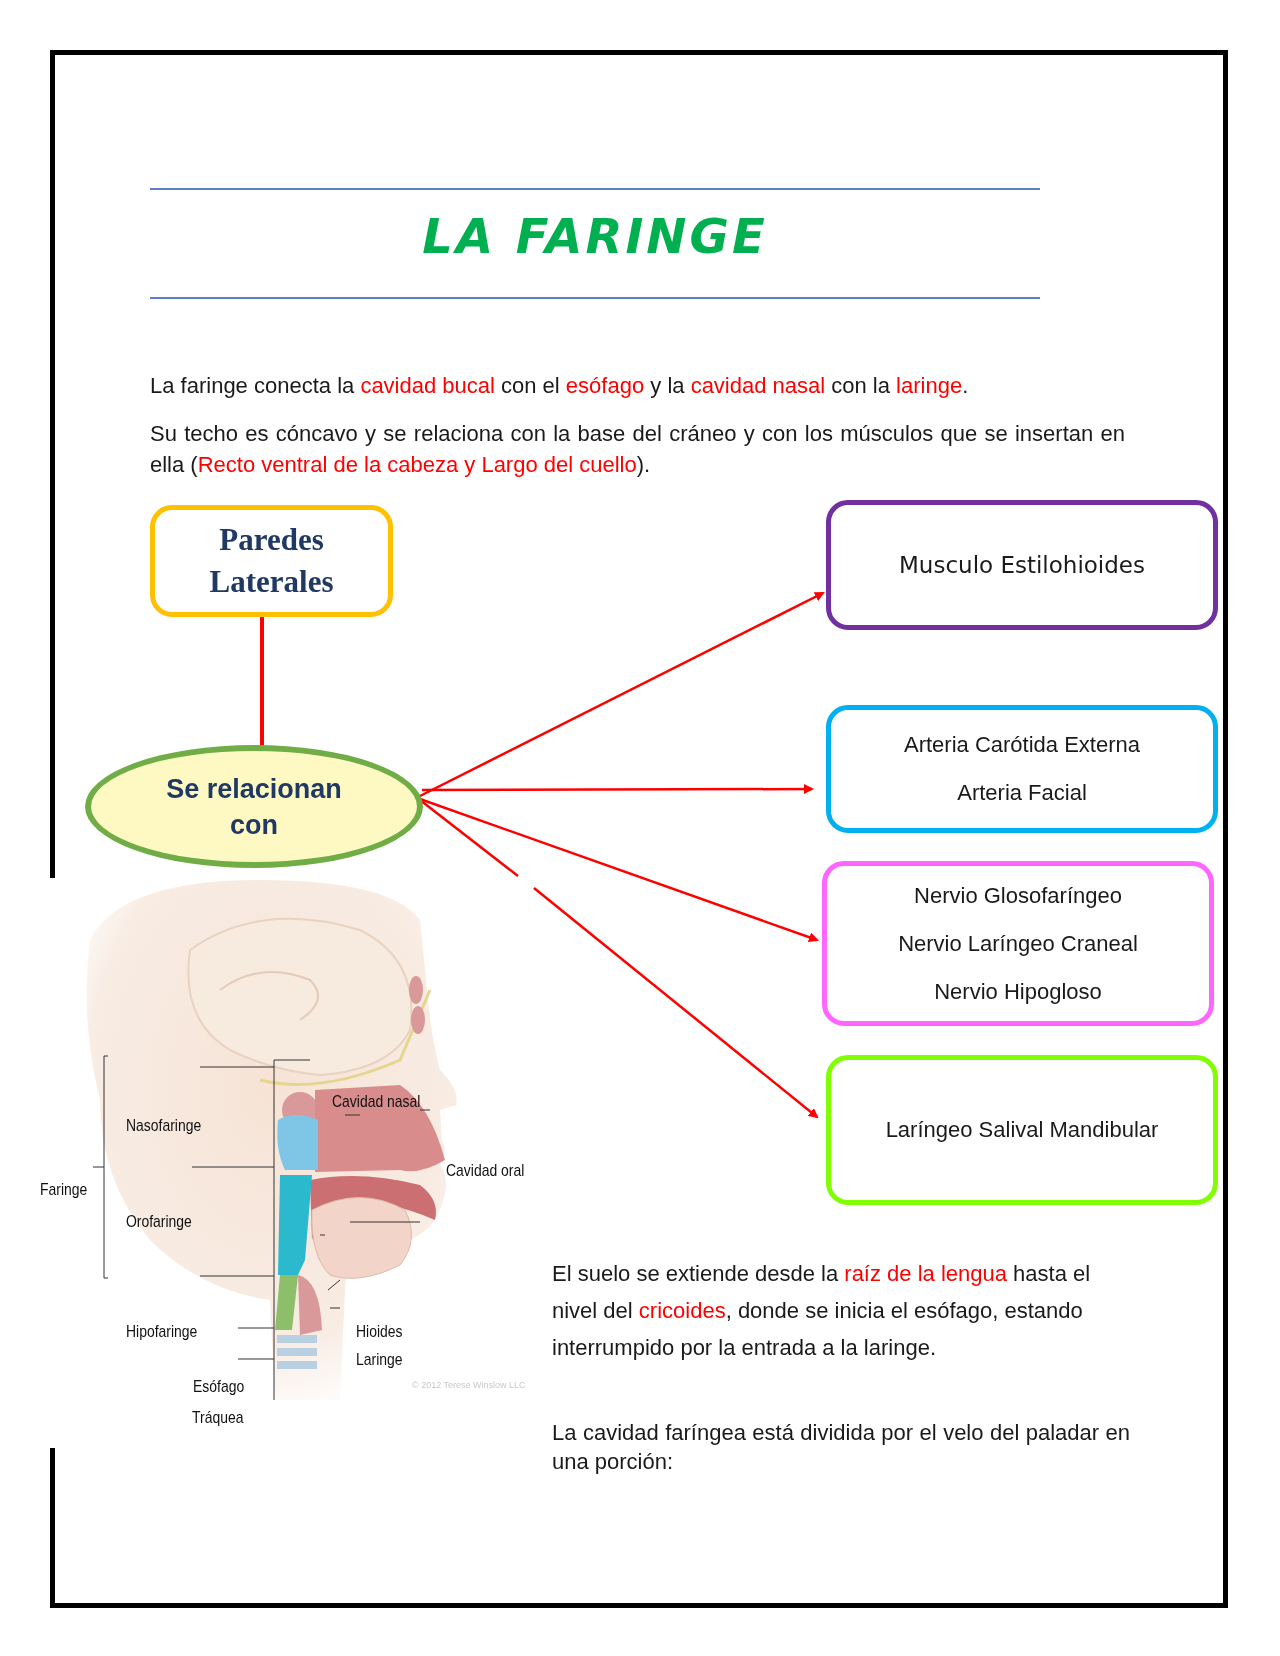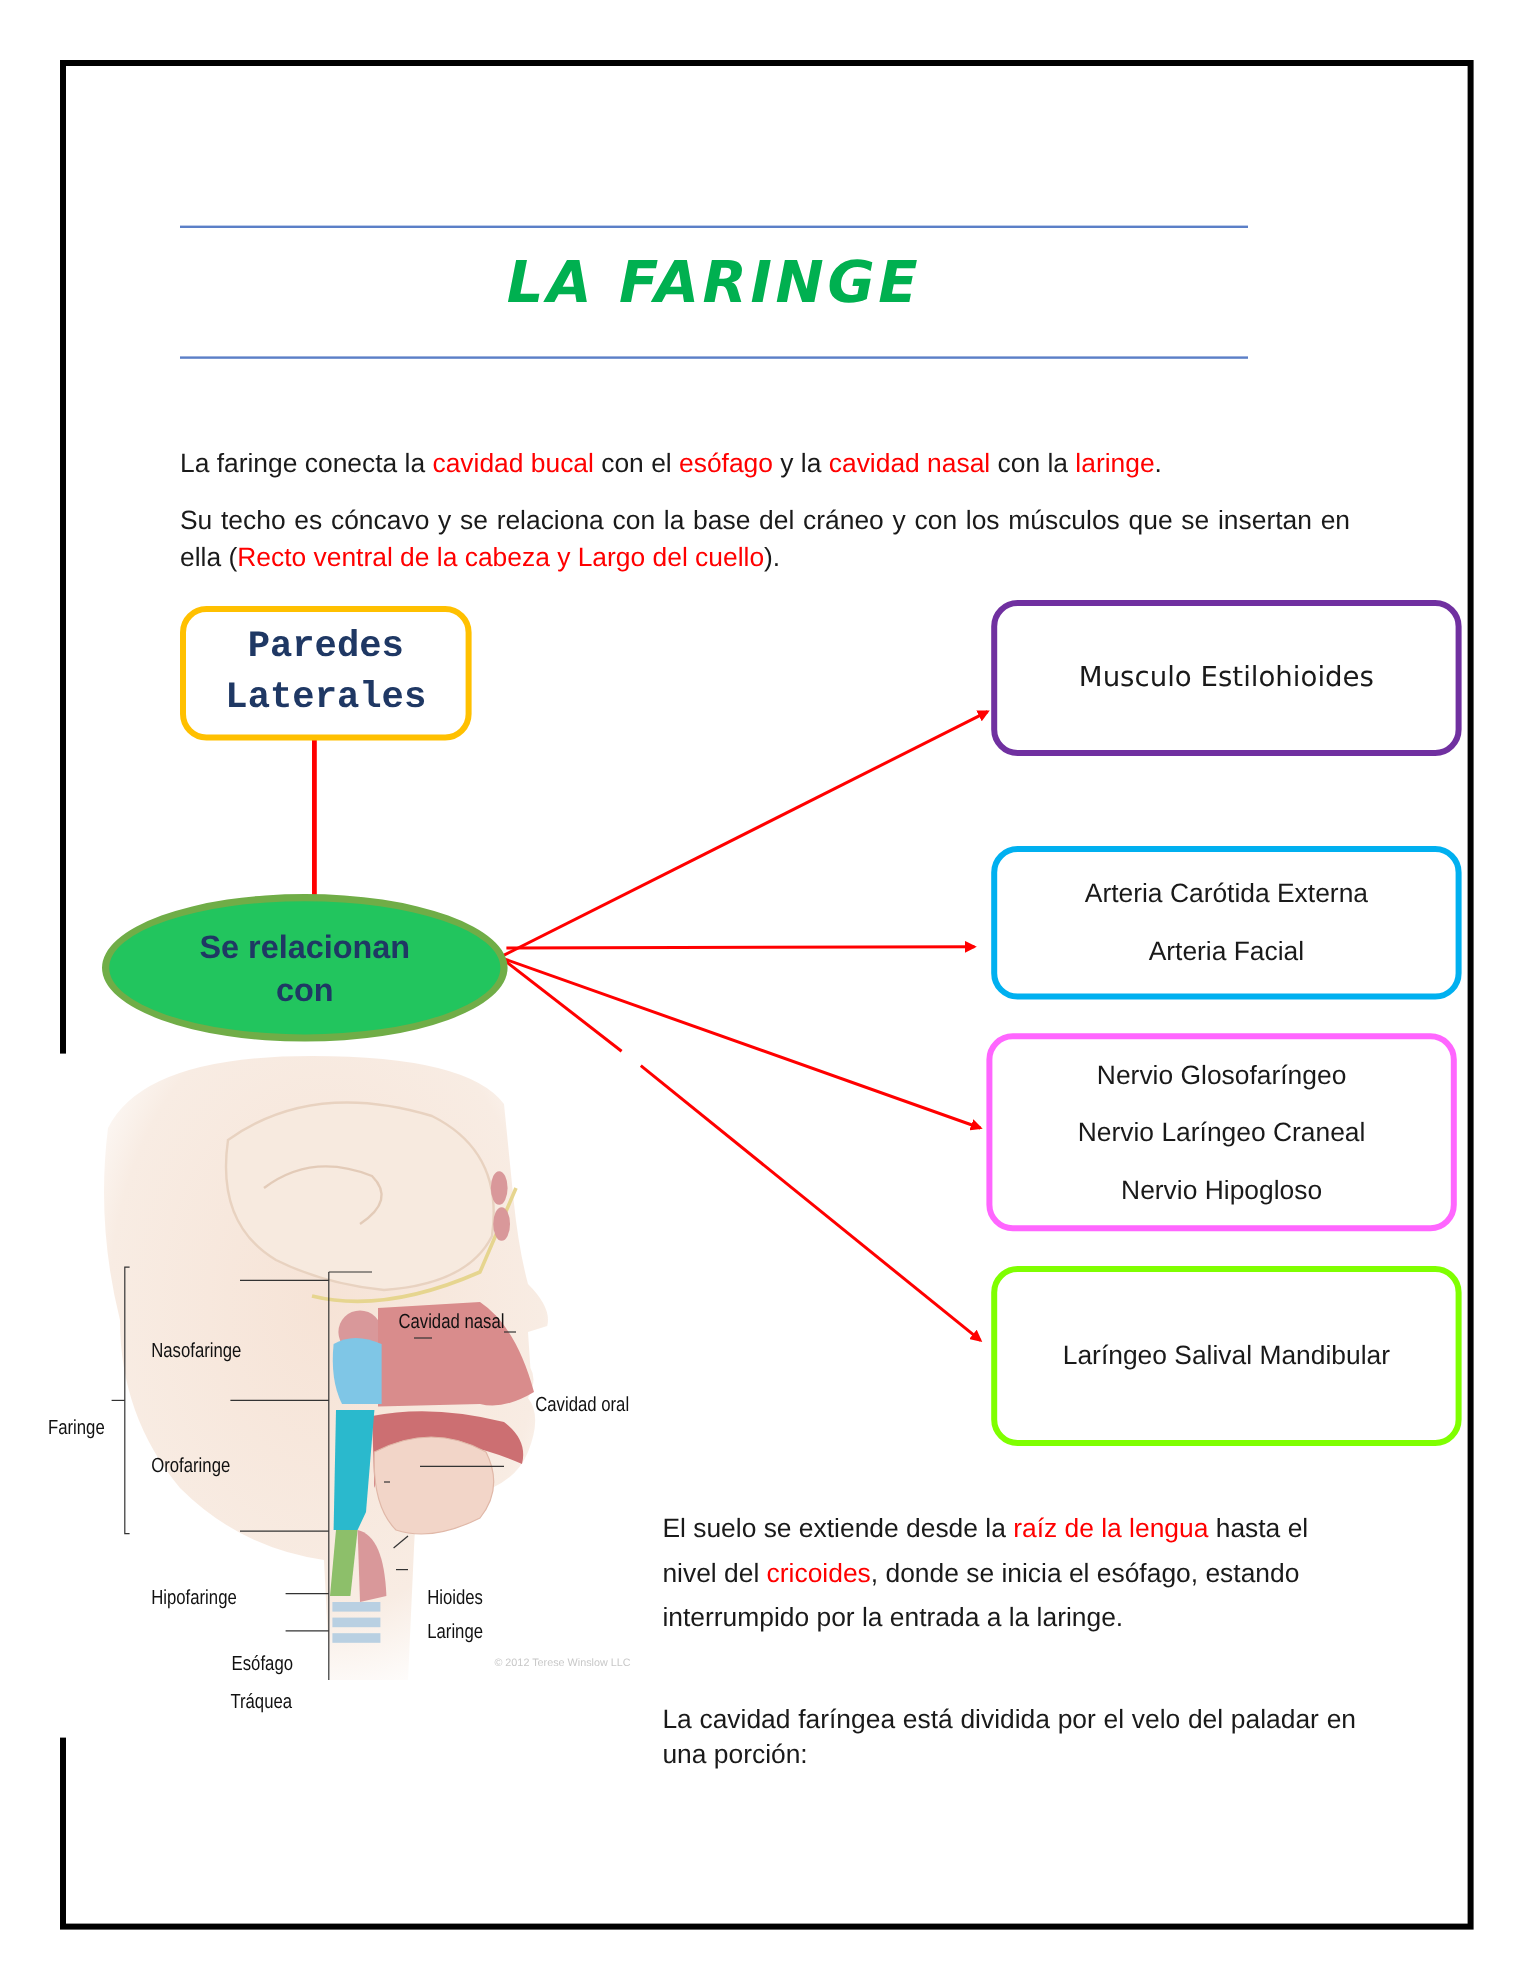--- a/index.html
+++ b/index.html
@@ -6,22 +6,22 @@
   body { width:1280px; height:1656px; position:relative; overflow:hidden; font-family:"Liberation Sans", sans-serif; color:#1a1a1a; }
   .page-frame { position:absolute; left:50px; top:50px; width:1178px; height:1558px; border:5px solid #000; box-sizing:border-box; border-right-width:5px; }
   .frame-gap { position:absolute; left:44px; top:878px; width:14px; height:570px; background:#ffffff; }
   .hrule { position:absolute; left:150px; width:890px; height:2px; background:#5b7fc7; }
   .title { position:absolute; left:150px; top:208px; width:890px; text-align:center; font-family:"DejaVu Sans", sans-serif; font-weight:bold; font-style:italic; font-size:48px; color:#00b050; letter-spacing:3px; }
   .para { position:absolute; font-size:22px; line-height:31px; color:#1a1a1a; }
   .red { color:#ff0000; }
   .box { position:absolute; border-radius:22px; box-sizing:border-box; background:#fff; display:flex; flex-direction:column; justify-content:center; align-items:center; text-align:center; }
   .box-line { font-size:22px; color:#1a1a1a; margin:10px 0; line-height:28px; }
   .box-purple .box-line { font-family:"DejaVu Sans", sans-serif; font-size:23px; margin:14px 0; }
-  .heading-box { font-family:Liberation Mono, monospace; font-weight:bold; font-size:31px; color:#1f3864; line-height:42px; }
-  .ellipse { position:absolute; left:85px; top:745px; width:338px; height:123px; border:6px solid #70ad47; border-radius:50%; box-sizing:border-box; background:#22c55e; display:flex; flex-direction:column; justify-content:center; align-items:center; text-align:center; font-weight:bold; font-size:27px; color:#1f3864; line-height:36px; }
+  .heading-box { font-family:Liberation Serif, serif; font-weight:bold; font-size:31px; color:#1f3864; line-height:42px; }
+  .ellipse { position:absolute; left:85px; top:745px; width:338px; height:123px; border:6px solid #70ad47; border-radius:50%; box-sizing:border-box; background:#fef9c3; display:flex; flex-direction:column; justify-content:center; align-items:center; text-align:center; font-weight:bold; font-size:27px; color:#1f3864; line-height:36px; }
   svg.conn { position:absolute; left:0; top:0; }
   .anat { position:absolute; left:60px; top:880px; width:490px; height:560px; }
   .lbl { position:absolute; font-family:"Liberation Sans", sans-serif; font-size:17px; color:#111; transform:scaleX(0.82); transform-origin:left center; white-space:nowrap; }
   .para-lg { position:absolute; left:552px; top:1255px; width:580px; font-size:22px; line-height:37px; color:#1a1a1a; }
   .para-sm { position:absolute; left:552px; top:1418px; width:578px; font-size:22px; line-height:29px; text-align:justify; color:#1a1a1a; }
 </style>
 </head>
 <body>
 
 <div class="page-frame"></div>

